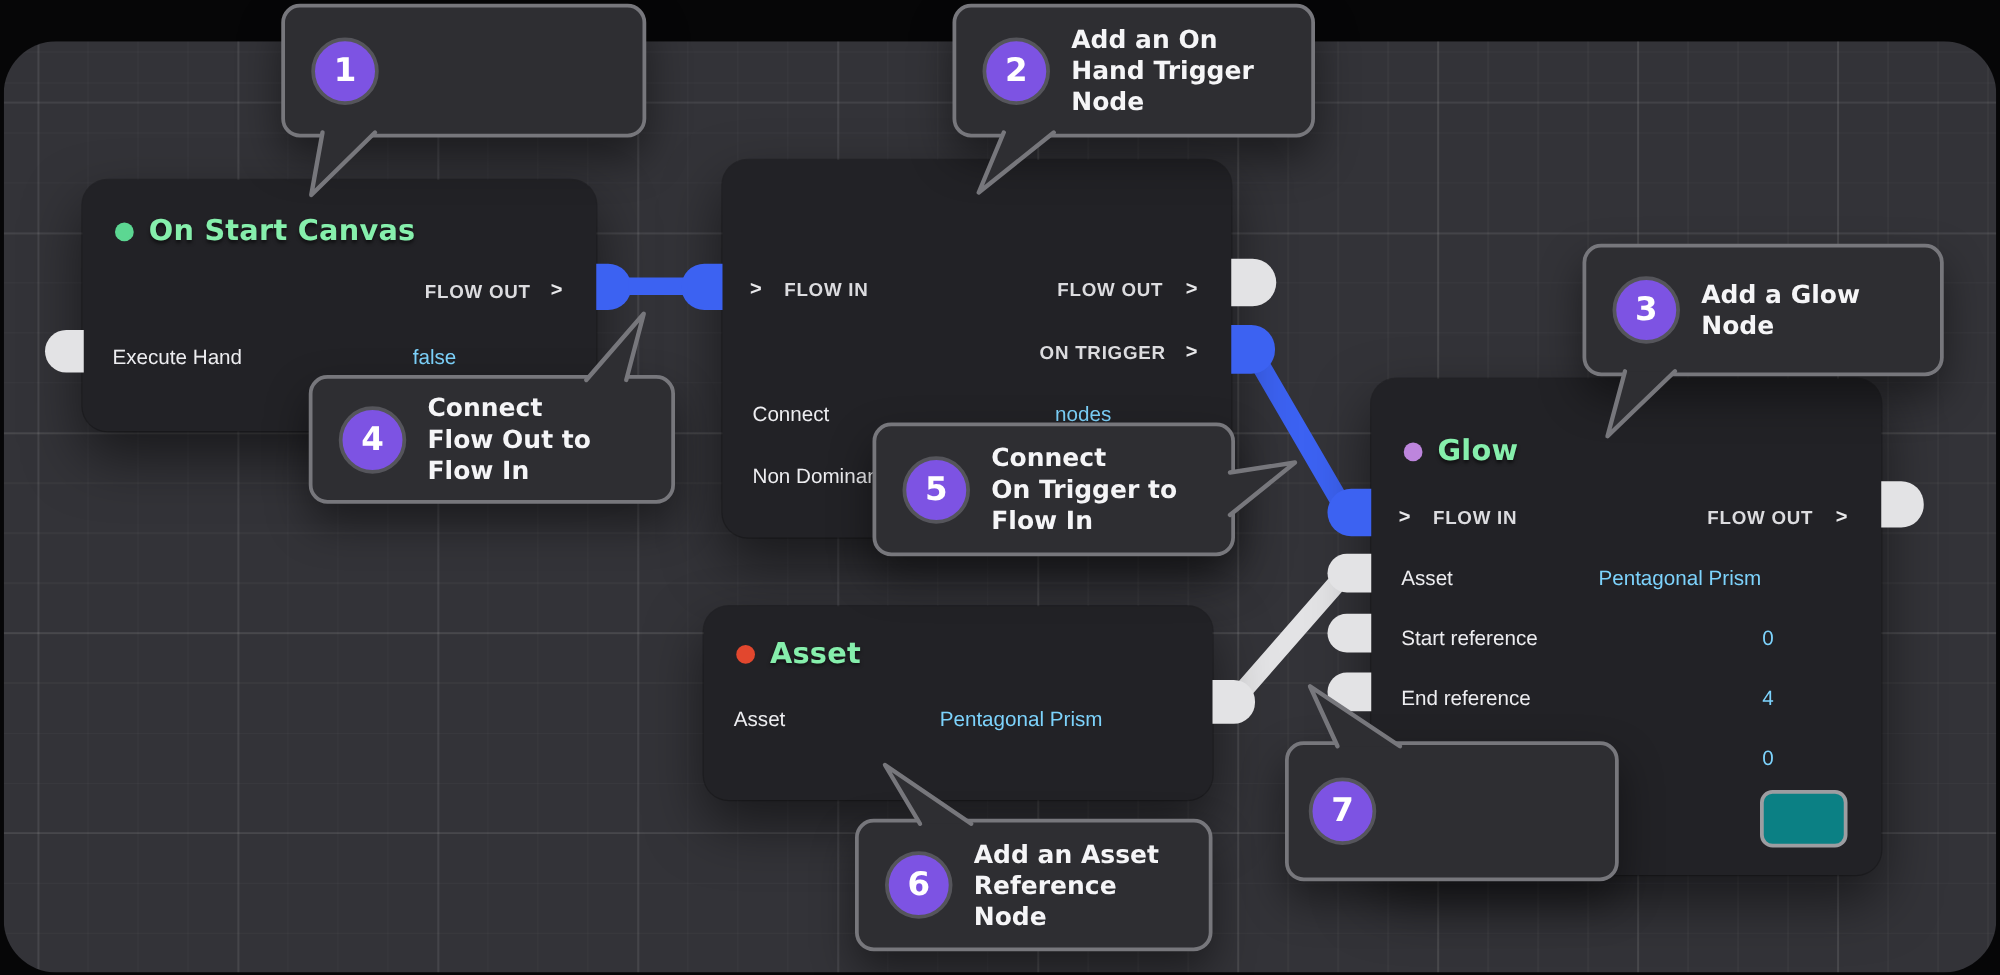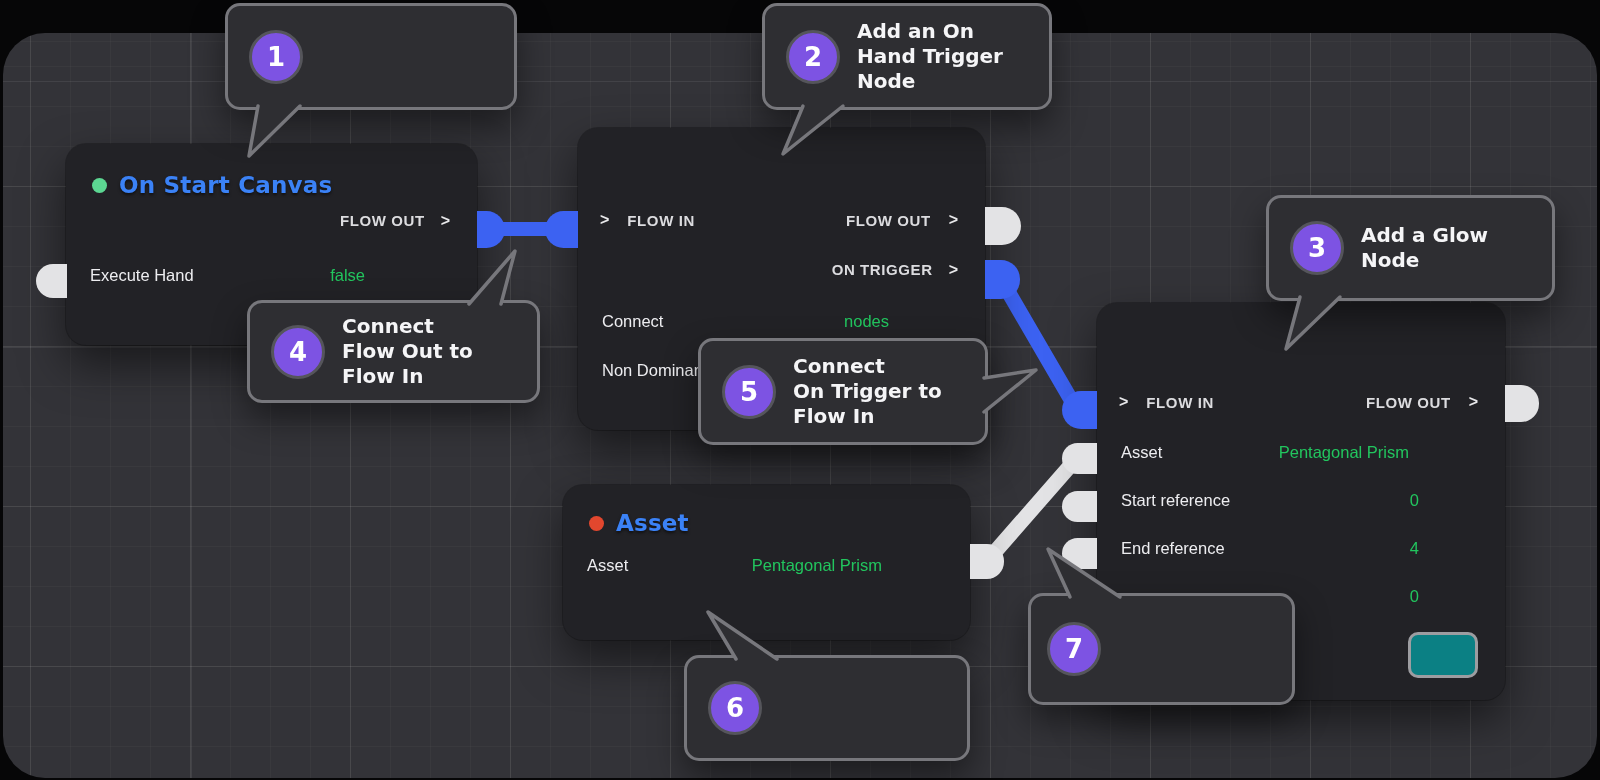--- a/index.html
+++ b/index.html
@@ -12,31 +12,31 @@
       repeating-linear-gradient(to right, rgba(255,255,255,0.075) 0 1.5px, transparent 1.5px 160px),
       repeating-linear-gradient(to bottom, rgba(255,255,255,0.075) 0 1.5px, transparent 1.5px 160px),
       repeating-linear-gradient(to right, rgba(255,255,255,0.028) 0 1px, transparent 1px 40px),
       repeating-linear-gradient(to bottom, rgba(255,255,255,0.028) 0 1px, transparent 1px 40px);
     background-position:27px 0,0 153px,27px 0,0 33px;}
   
   .node{position:absolute;background:#222226;border-radius:20px;z-index:3;
         box-shadow:0 20px 45px rgba(0,0,0,.5), 0 0 0 1px rgba(0,0,0,.25);}
   .node-header{position:absolute;left:0;right:0;display:flex;align-items:center;gap:12px;padding-left:26px;height:34px;}
   .dot{width:15px;height:15px;border-radius:50%;flex:0 0 auto;}
-  .node-title{color:#3b82f6;font-size:23px;font-weight:800;letter-spacing:.2px;
+  .node-title{color:#86efac;font-size:23px;font-weight:800;letter-spacing:.2px;
               font-family:"DejaVu Sans","Liberation Sans",sans-serif;text-shadow:0 2px 3px rgba(0,0,0,.55);}
-  .row{position:absolute;left:0;right:0;height:30px;display:flex;align-items:flex-start;}
+  .row{position:absolute;left:0;right:0;height:30px;display:flex;align-items:flex-end;}
   .port-right{justify-content:flex-end;padding-right:27px;gap:16px;}
   .port-both{justify-content:space-between;padding-left:22px;padding-right:27px;}
   .pgroup{display:flex;align-items:center;gap:18px;}
   .port-label{color:#dcdcdf;font-size:15px;font-weight:700;letter-spacing:.6px;}
   .chevron{color:#e8e8ea;font-size:16px;font-weight:700;}
   .prop{justify-content:space-between;padding-left:24px;}
   .prop-label{color:#ededf0;font-size:16.5px;}
-  .prop-value{color:#22c55e;font-size:16.5px;}
+  .prop-value{color:#7dd3fc;font-size:16.5px;}
   
   .stub{position:absolute;z-index:4;}
   .stub.white{background:#e3e3e5;}
   .stub.blue{background:#3c62f2;}
   .wires{position:absolute;left:0;top:0;z-index:2;pointer-events:none;}
   
   .callout{position:absolute;background:#2e2e32;border:3.5px solid #77777c;border-radius:15px;z-index:6;
            display:flex;align-items:center;gap:17px;padding:8px 14px 8px 21px;box-sizing:border-box;
            box-shadow:0 16px 34px rgba(0,0,0,.45);}
   .badge{width:48px;height:48px;border-radius:50%;background:#7d53e3;border:3px solid #55555b;
@@ -94,20 +94,24 @@
       <span class="prop-label">Connect</span>
       <span class="prop-value">nodes</span>
     </div>
     <div class="row prop" style="top:233px;padding-right:96px">
       <span class="prop-label">Non Dominant</span>
       <span class="prop-value"></span>
     </div>
   </div>
 
   <div class="node" style="left:1097px;top:303px;width:408px;height:397px">
+    <div class="node-header" style="top:41px">
+      <span class="dot" style="background:#bd85dd"></span>
+      <span class="node-title">Glow</span>
+    </div>
     <div class="row port-both" style="top:90px">
       <span class="pgroup">
         <span class="chevron">&gt;</span>
         <span class="port-label">FLOW IN</span>
       </span>
       <span class="pgroup">
         <span class="port-label">FLOW OUT</span>
         <span class="chevron">&gt;</span>
       </span>
     </div>
@@ -179,20 +183,22 @@
 Flow In</span>
   </div>
   <div class="callout" style="left:698px;top:338px;width:290px;height:107px">
     <span class="badge">5</span>
     <span class="callout-text">Connect
 On Trigger to
 Flow In</span>
   </div>
   <div class="callout" style="left:684px;top:655px;width:286px;height:106px">
     <span class="badge">6</span>
+    <span class="callout-text">Add an Asset
+Reference Node</span>
   </div>
   <div class="callout" style="left:1028px;top:593px;width:267px;height:112px;gap:14px;padding-left:16px">
     <span class="badge">7</span>
   </div>
 
   <svg class="tails" width="1600" height="780">
     <path d="M 258,106 L 249,156 L 300,106" fill="#2e2e32" stroke="#77777c" stroke-width="3.5" stroke-linejoin="round" stroke-linecap="round"></path>
     <path d="M 803,106 L 783,154 L 843,106" fill="#2e2e32" stroke="#77777c" stroke-width="3.5" stroke-linejoin="round" stroke-linecap="round"></path>
     <path d="M 1300,297 L 1286,349 L 1340,297" fill="#2e2e32" stroke="#77777c" stroke-width="3.5" stroke-linejoin="round" stroke-linecap="round"></path>
     <path d="M 469,304 L 515,251 L 501,304" fill="#2e2e32" stroke="#77777c" stroke-width="3.5" stroke-linejoin="round" stroke-linecap="round"></path>

